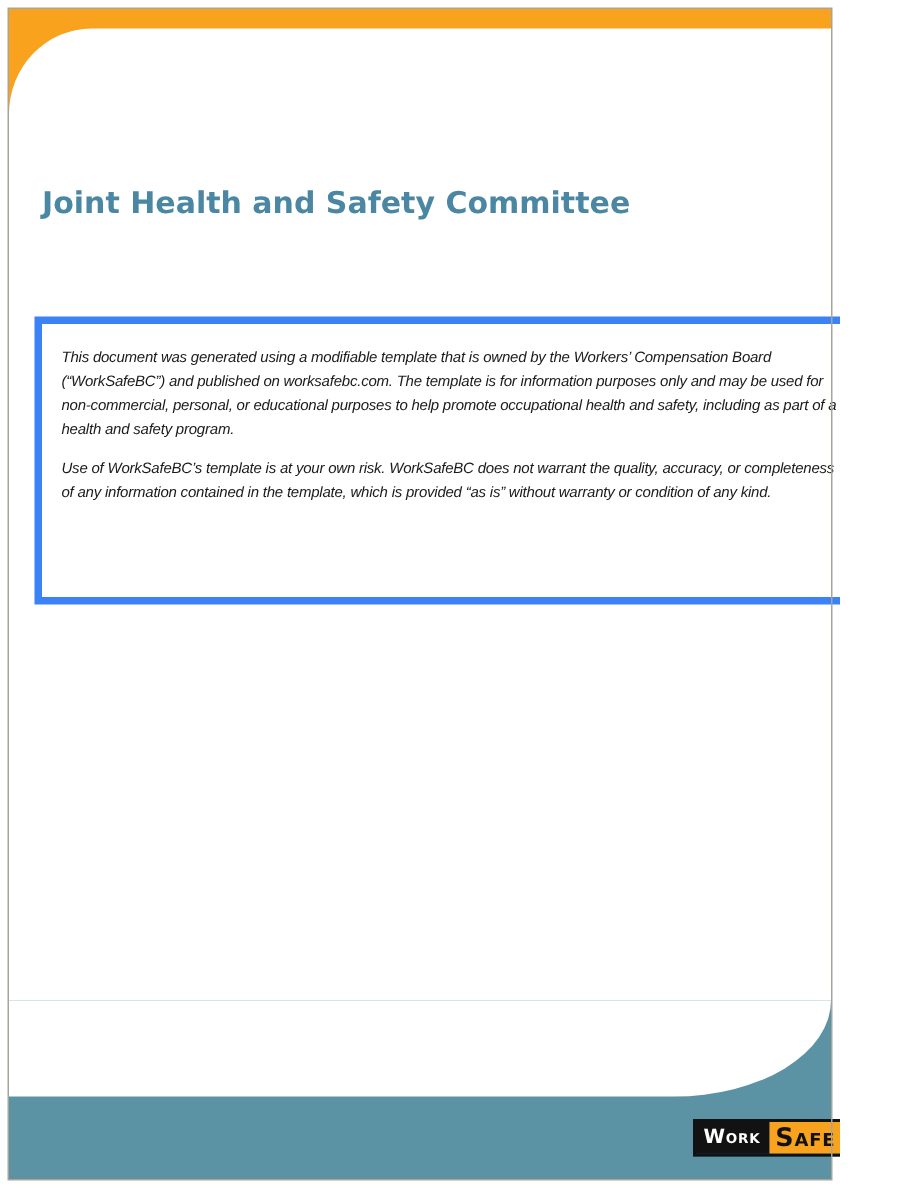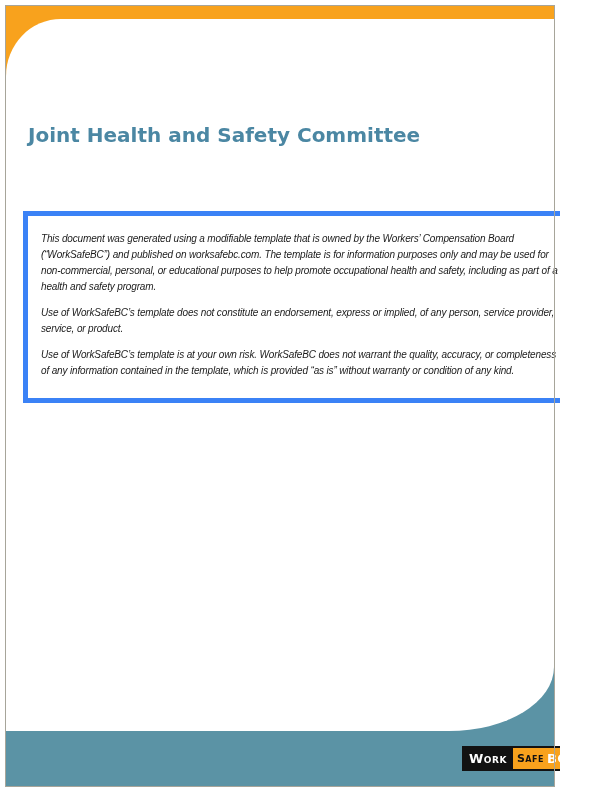--- a/index.html
+++ b/index.html
@@ -122,21 +122,21 @@
   }
   .logo-safe-section {
     background: #f8a21d;
     display: flex;
     align-items: center;
     padding: 0 5px 0 4px;
   }
   .logo-safe {
     color: #121212;
     font-variant: small-caps;
-    font-size: 11px;
+    font-size: 17px;
     letter-spacing: 0.5px;
     text-transform: capitalize;
   }
   .logo-bc {
     color: #ffffff;
     font-size: 13px;
     margin-left: 3px;
     letter-spacing: 0.5px;
   }
 </style>
@@ -152,21 +152,20 @@
   <div class="footer-band-curve"></div>
 
   <div class="page-frame"></div>
 
   <div class="title-block">
     <h1 class="title-line1">Joint Health and Safety Committee</h1>
   </div>
 
   <div class="disclaimer-box">
     <p>This document was generated using a modifiable template that is owned by the Workers’ Compensation Board (“WorkSafeBC”) and published on worksafebc.com. The template is for information purposes only and may be used for non-commercial, personal, or educational purposes to help promote occupational health and safety, including as part of a health and safety program.</p>
-    <p>Use of WorkSafeBC’s template does not constitute an endorsement, express or implied, of any person, service provider, service, or product.</p>
     <p>Use of WorkSafeBC’s template is at your own risk. WorkSafeBC does not warrant the quality, accuracy, or completeness of any information contained in the template, which is provided “as is” without warranty or condition of any kind.</p>
   </div>
 
   <div class="logo">
     <span class="logo-work">Work</span>
     <span class="logo-safe-section">
       <span class="logo-safe">Safe</span>
       <span class="logo-bc">BC</span>
     </span>
   </div>

